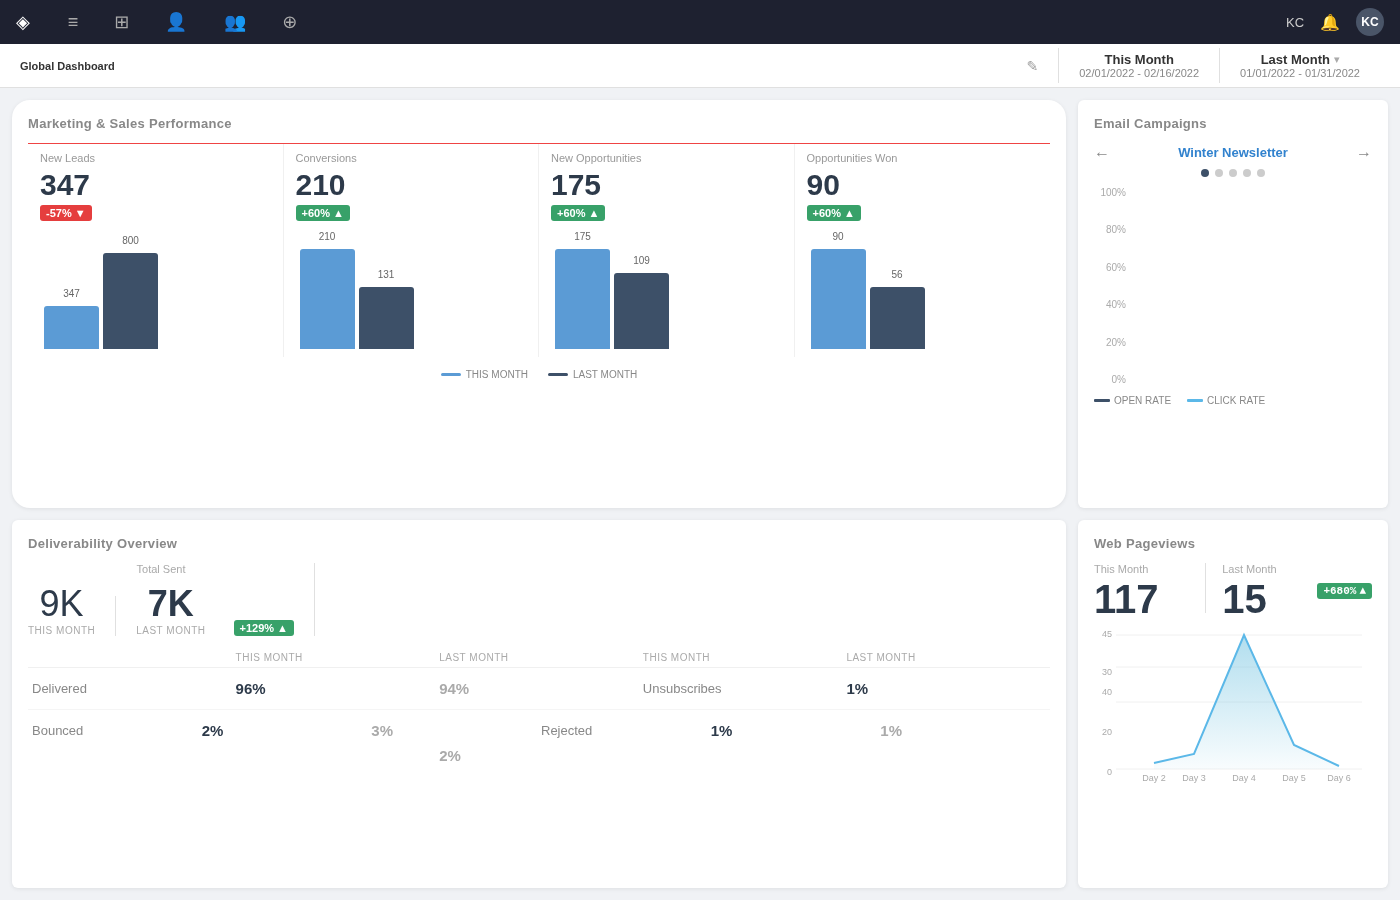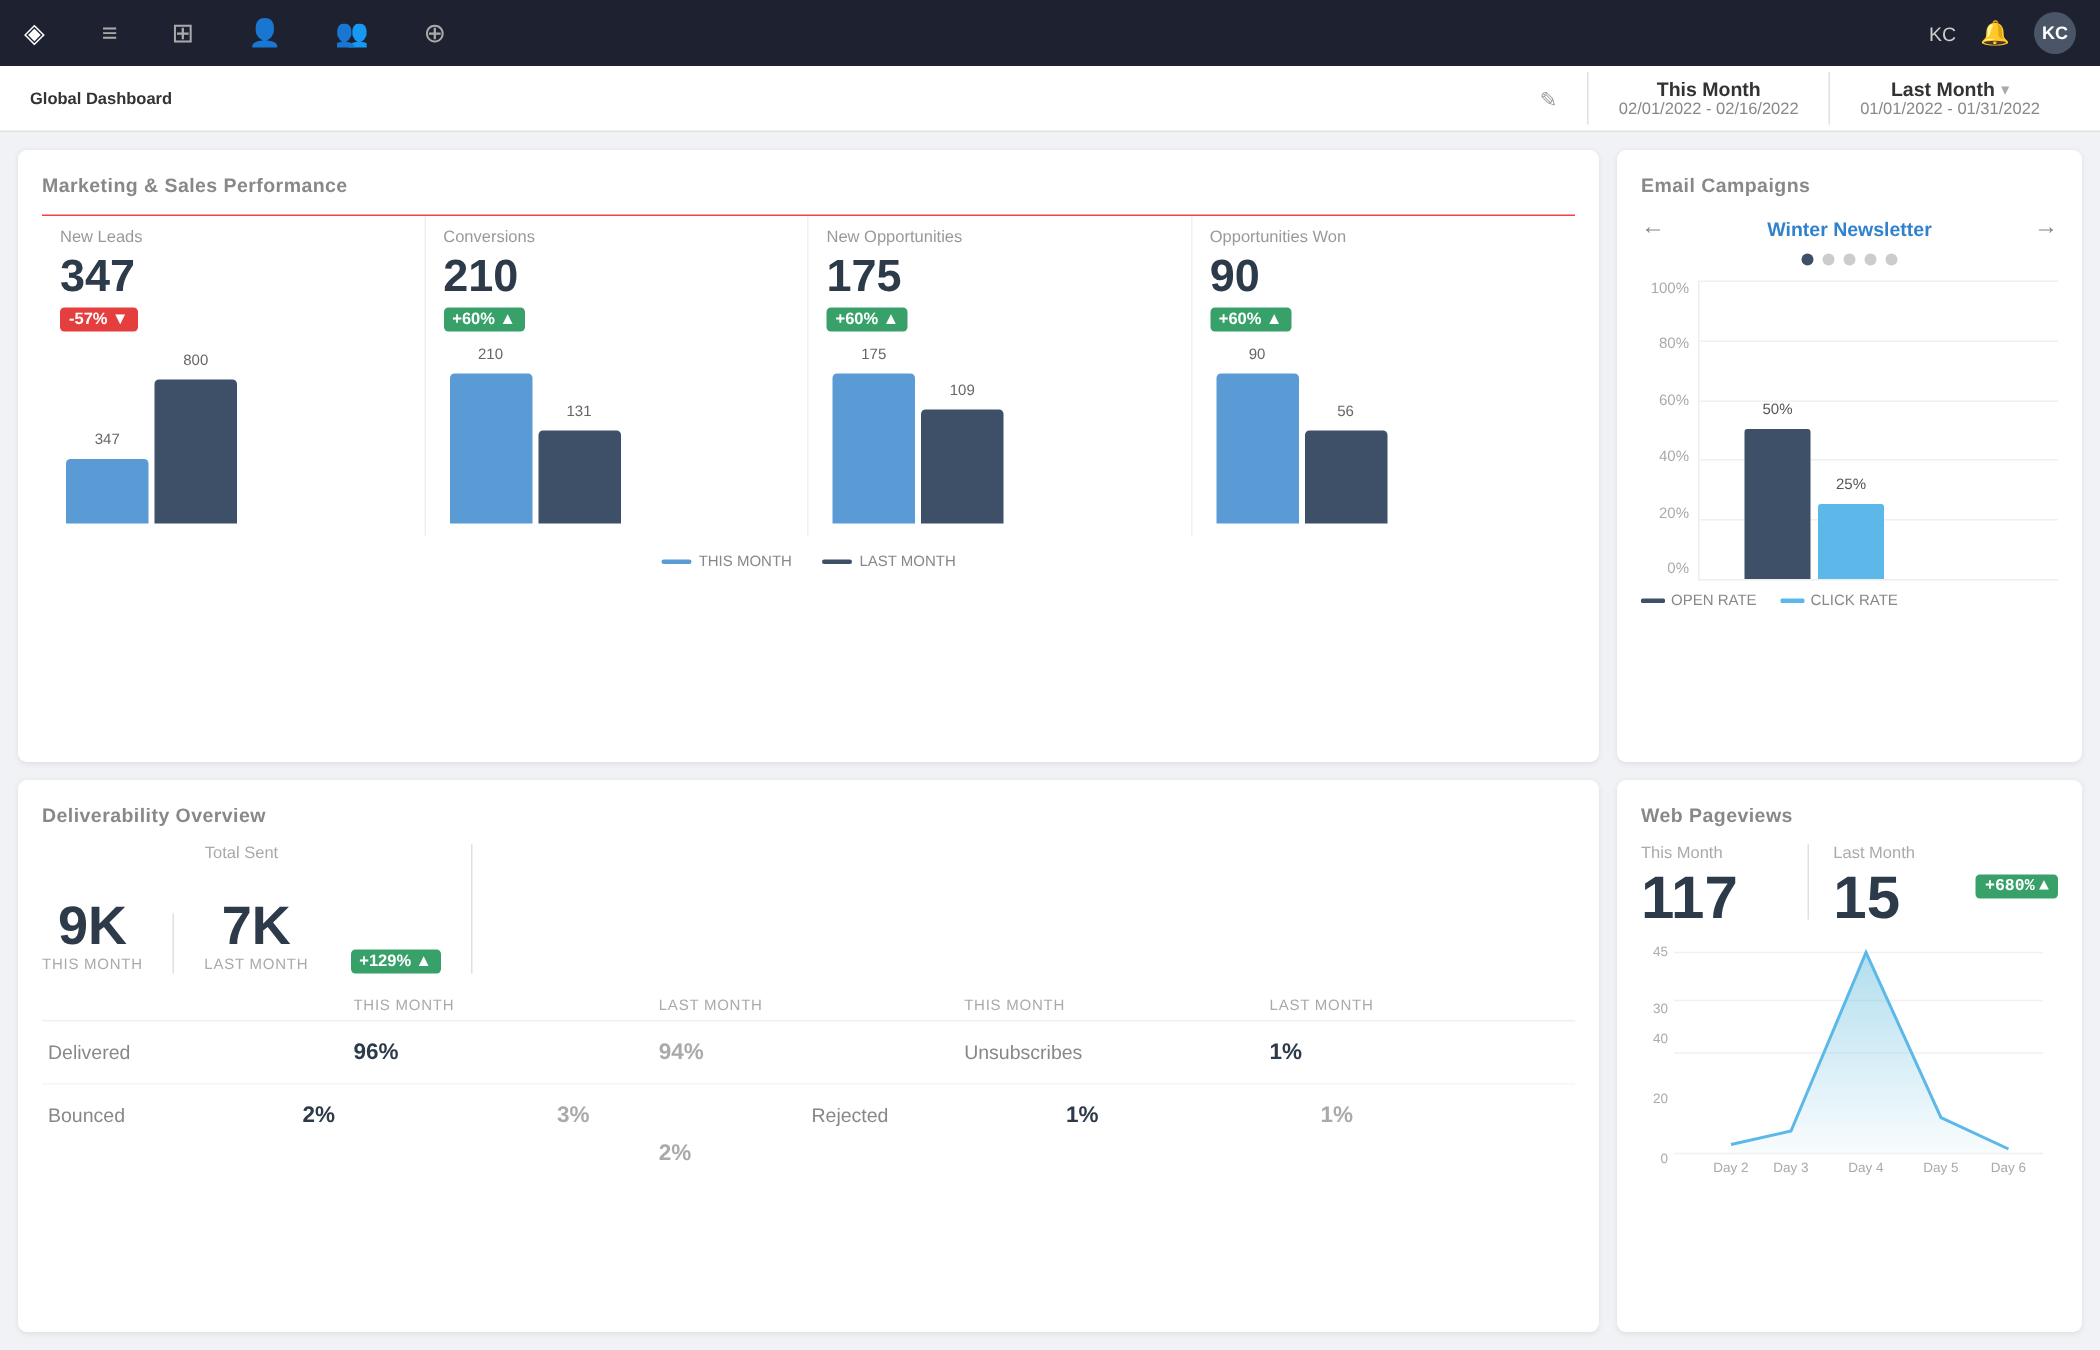--- a/index.html
+++ b/index.html
@@ -58,20 +58,21 @@
       font-weight: 600;
       color: #888;
       margin-bottom: 12px;
       letter-spacing: 0.3px;
     }
 
     
     .marketing-card {
       grid-column: 1;
       grid-row: 1;
+      border-radius: 18px;
     }
 
     .metrics-grid {
       display: grid;
       grid-template-columns: repeat(4, 1fr);
       gap: 0;
       border-top: 1px solid #ef4444;
     }
 
     .metric-item {
@@ -321,41 +322,20 @@
     <div style="position:relative; margin-top:4px;">
       <div style="display:flex; height:200px;">
         <div style="display:flex;flex-direction:column;justify-content:space-between;font-size:10px;color:#aaa;padding-right:6px;padding-bottom:2px;width:38px;text-align:right;">
           <span>100%</span>
           <span>80%</span>
           <span>60%</span>
           <span>40%</span>
           <span>20%</span>
           <span>0%</span>
         </div>
-        <div style="flex:1;position:relative;border-left:1px solid #eee;border-bottom:1px solid #eee;">
-
-          <div class="h-line" style="top:0%;"></div>
-          <div class="h-line" style="top:20%;"></div>
-          <div class="h-line" style="top:40%;"></div>
-          <div class="h-line" style="top:60%;"></div>
-          <div class="h-line" style="top:80%;"></div>
-
-          <div style="display:flex;align-items:flex-end;height:100%;padding:0 30px;gap:8px;">
-            <div style="display:flex;align-items:flex-end;gap:5px;flex:0 0 auto;">
-              <div style="position:relative;width:44px;">
-                <div style="height:100px;background:#3d5068;border-radius:2px 2px 0 0;width:100%;"></div>
-                <span style="position:absolute;top:-18px;left:50%;transform:translateX(-50%);font-size:10px;color:#555;">50%</span>
-              </div>
-              <div style="position:relative;width:44px;">
-                <div style="height:50px;background:#5bb8e8;border-radius:2px 2px 0 0;width:100%;"></div>
-                <span style="position:absolute;top:-18px;left:50%;transform:translateX(-50%);font-size:10px;color:#555;">25%</span>
-              </div>
-            </div>
-          </div>
-        </div>
       </div>
       <div class="email-legend">
         <div class="email-legend-item">
           <div class="email-legend-line" style="background:#3d5068;"></div>
           <span>OPEN RATE</span>
         </div>
         <div class="email-legend-item">
           <div class="email-legend-line" style="background:#5bb8e8;"></div>
           <span>CLICK RATE</span>
         </div>
@@ -365,21 +345,21 @@
 
   <div class="card deliverability-card">
     <div class="card-title">Deliverability Overview</div>
 
     <div style="display:flex;align-items:flex-start;gap:0;margin-bottom:12px;">
 
       <div style="flex:0 0 auto;padding-right:20px;border-right:1px solid #e0e0e0;margin-right:20px;text-align:center;">
         <div style="font-size:11px;color:#aaa;margin-bottom:8px;">Total Sent</div>
         <div style="display:flex;gap:20px;align-items:flex-end;">
           <div>
-            <div style="font-size:36px;font-weight:700;color:#2d3a4a;margin-top:13px;">9K</div>
+            <div style="font-size:36px;font-weight:400;color:#2d3a4a;">9K</div>
             <div style="font-size:10px;color:#aaa;letter-spacing:0.5px;">THIS MONTH</div>
           </div>
           <div style="width:1px;background:#e0e0e0;height:40px;"></div>
           <div>
             <div style="font-size:36px;font-weight:700;color:#2d3a4a;">7K</div>
             <div style="font-size:10px;color:#aaa;letter-spacing:0.5px;">LAST MONTH</div>
           </div>
           <div style="padding-left:8px;display:flex;align-items:center;">
             <span class="badge badge-green">
               <span>+129%</span>

